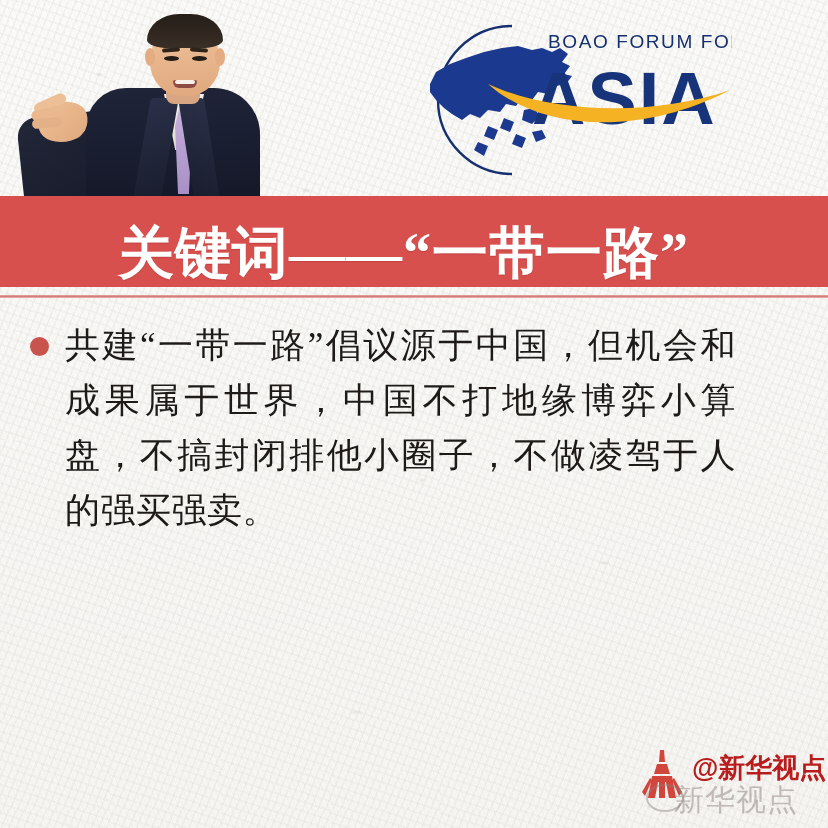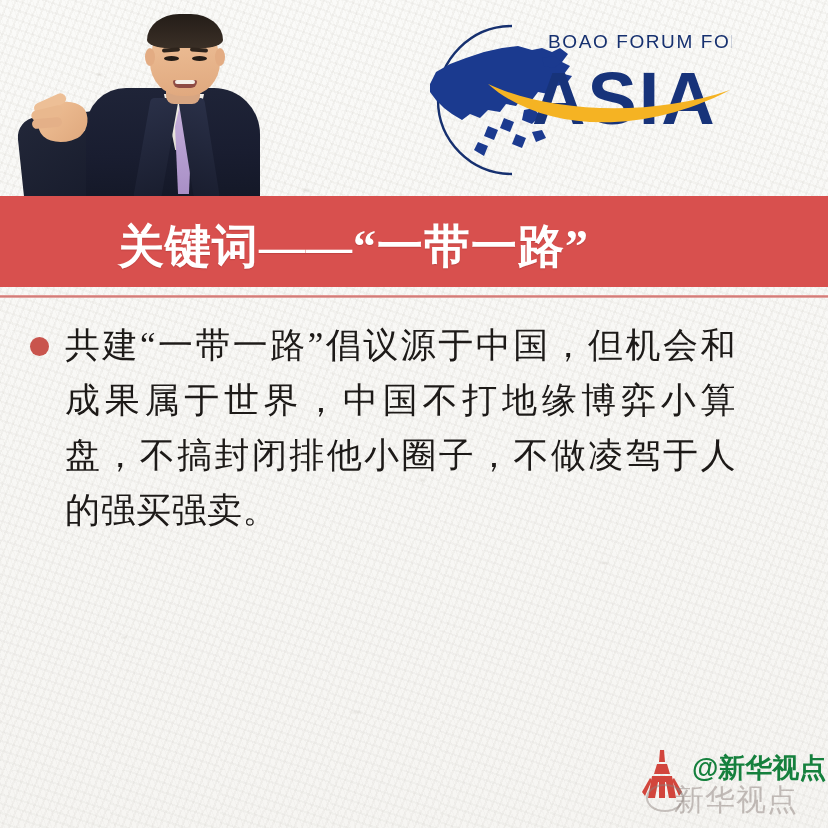--- a/index.html
+++ b/index.html
@@ -119,21 +119,21 @@
   .logo svg{display:block;width:340px;height:172px;}
 
   
   .banner{
     position:absolute;left:0;top:196px;width:828px;height:91px;
     background:#d8504e;
   }
   .banner-title{
     position:absolute;left:118px;top:216px;
     font-family:"Liberation Serif","DejaVu Serif",serif;
-    font-size:46px;font-weight:700;color:#ffffff;
+    font-size:56px;font-weight:700;color:#ffffff;
     letter-spacing:1px;white-space:nowrap;
     text-shadow:0 1px 1px rgba(120,28,26,.25);
   }
   .rule{
     position:absolute;left:0;top:295px;width:828px;height:3px;
     background:linear-gradient(180deg,#e79d99,#cf706c 50%,#e9b3af);
     opacity:.9;
   }
 
   
@@ -158,21 +158,21 @@
     text-align:justify;
     letter-spacing:.5px;
   }
 
   
   .brand{position:absolute;left:636px;top:742px;width:192px;height:70px;}
   .brand-mark{position:absolute;left:0;top:6px;width:52px;height:52px;}
   .brand-name{
     position:absolute;left:56px;top:8px;
     font-family:"Liberation Sans","DejaVu Sans",sans-serif;
-    font-size:27px;font-weight:700;color:#15803d;
+    font-size:27px;font-weight:700;color:#b91c1c;
     letter-spacing:0px;white-space:nowrap;
   }
   .watermark{
     position:absolute;left:38px;top:38px;
     font-family:"Liberation Serif","DejaVu Serif",serif;
     font-size:30px;color:rgba(130,118,114,.45);
     white-space:nowrap;letter-spacing:1px;
   }
   .wm-cat{
     position:absolute;left:10px;top:42px;width:34px;height:24px;

